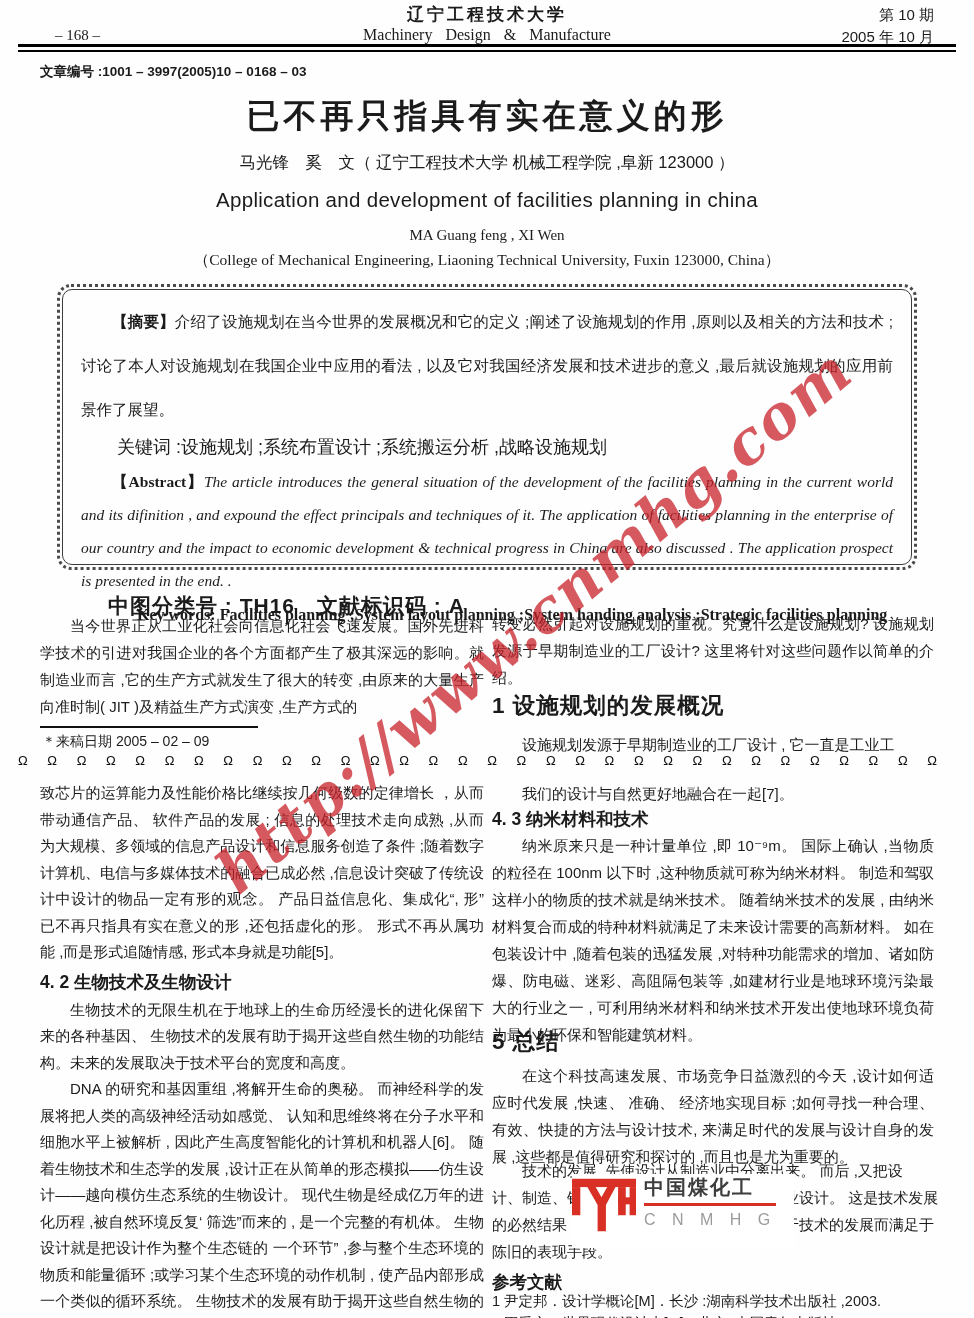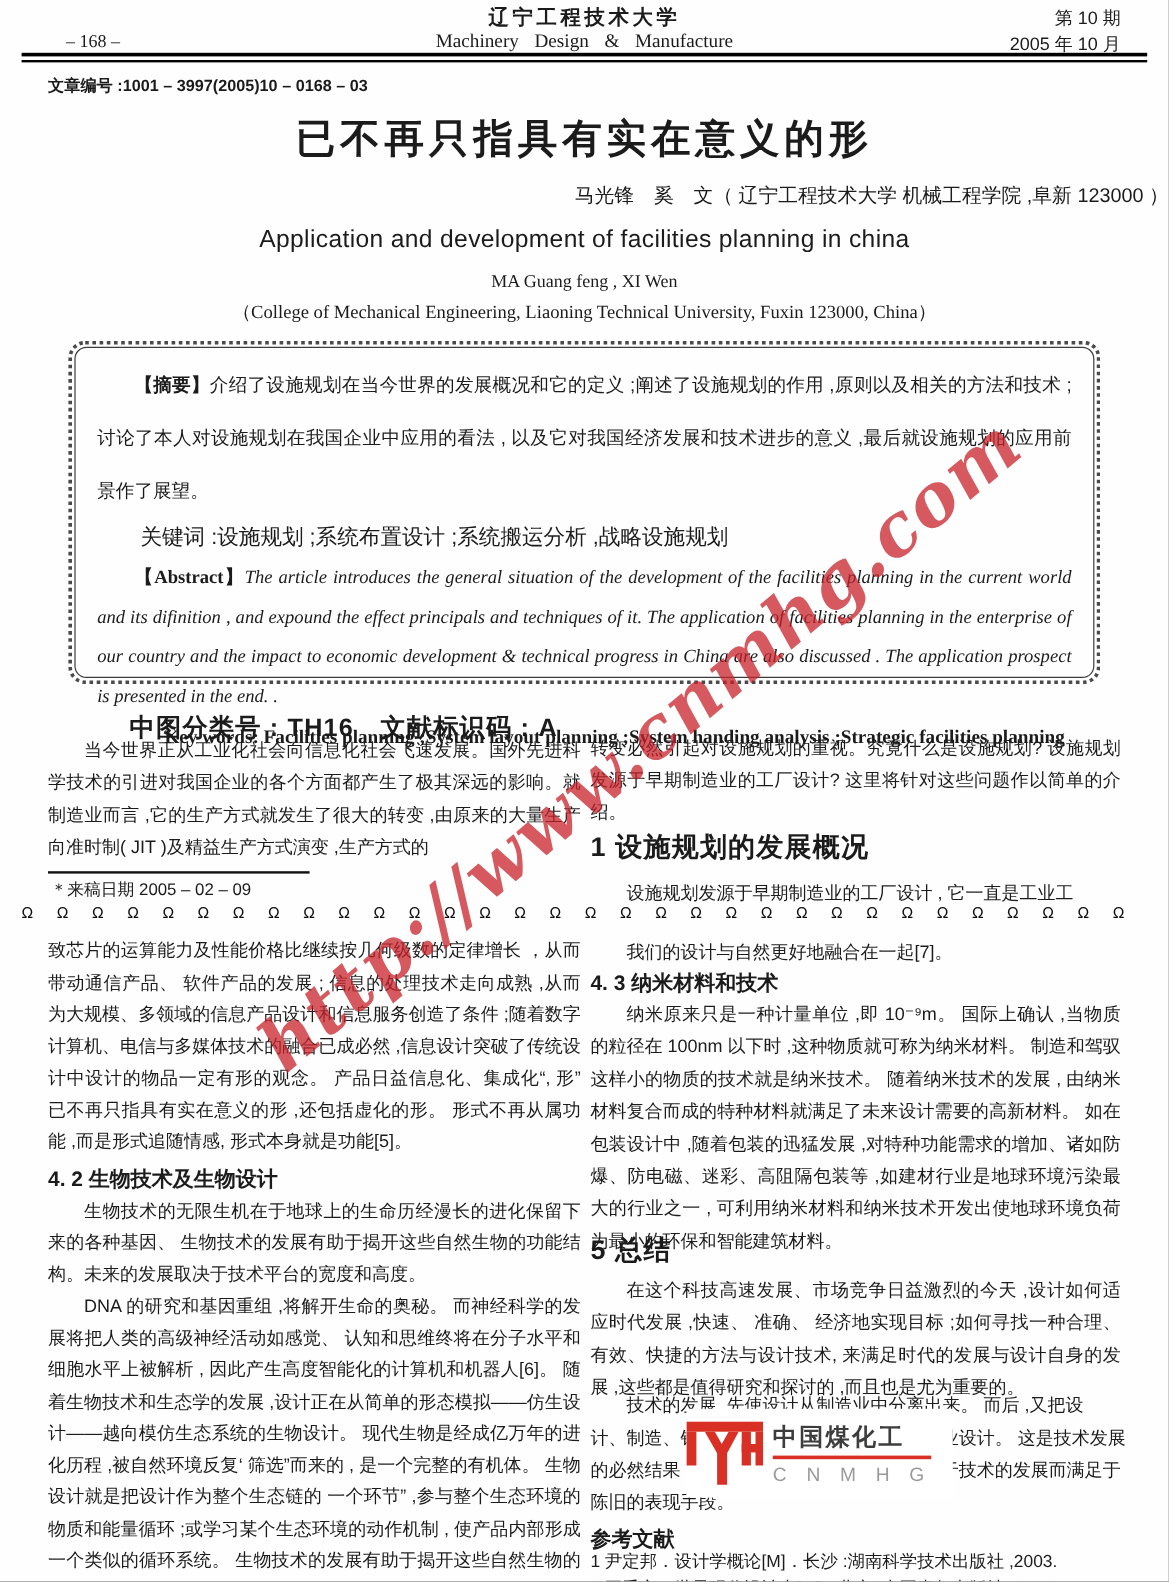--- a/index.html
+++ b/index.html
@@ -14,21 +14,21 @@
   
   .journal-cn{top:3px;font-size:17px;font-weight:bold;letter-spacing:3px;}
   .issue{top:6px;right:40px;font-size:15px;}
   .pageno{top:27px;left:55px;font-size:15px;}
   .journal-en{top:26px;font-size:16px;word-spacing:9px;}
   .hdate{top:28px;right:40px;font-size:15px;}
   .double-rule{top:44px;left:18px;width:938px;height:3px;border-top:3px solid #000;border-bottom:2px solid #000;}
   .artno{top:63px;left:40px;font-size:13.5px;font-weight:600;}
   
   .title-cn{top:94px;font-size:33px;font-weight:bold;letter-spacing:4px;}
-  .authors-cn{top:152px;font-size:16.5px;text-align:right;}
+  .authors-cn{top:152px;font-size:16.5px;}
   .title-en{top:188px;font-size:20.5px;letter-spacing:.3px;}
   .authors-en{top:227px;font-size:15px;}
   .affil-en{top:250px;font-size:15.5px;}
   
   .abox{top:284px;left:57px;width:860px;height:286px;border:3px dotted #4a4a4a;border-radius:14px;padding:2px;box-sizing:border-box;}
   .abox-inner{width:100%;height:100%;border:1px solid #3c3c3c;border-radius:10px;box-sizing:border-box;padding:10px 18px 6px 18px;}
   .abs-cn{font-size:15.5px;line-height:44px;text-align:justify;text-indent:2em;margin:0;}
   .abs-cn b{font-weight:bold;}
   .kw-cn{font-size:18px;line-height:31px;text-indent:2em;margin:0;}
   .abs-en{font-family:"Liberation Serif","DejaVu Serif",serif;font-style:italic;font-size:15.5px;line-height:33px;text-align:justify;text-indent:2em;margin:2px 0 0 0;}
@@ -61,21 +61,21 @@
   .frag{position:absolute;font-size:15px;white-space:nowrap;}
   .refs-h{top:1266px;}
   .ref{font-size:14.5px;}
   .ref1{top:1292px;}
   .ref2{top:1314px;}
   
   .wm{left:225px;top:845px;transform:rotate(-40deg);transform-origin:0 50%;
       font-family:"DejaVu Serif","Liberation Serif",serif;font-style:italic;font-weight:bold;
       font-size:60px;letter-spacing:2px;white-space:nowrap;z-index:4;pointer-events:none;}
   
-  .logo-box{left:572px;top:1174px;width:222px;height:74px;background:#fff;z-index:5;display:flex;align-items:center;}
+  .logo-box{left:572px;top:1174px;width:222px;height:74px;background:#fff;z-index:5;display:flex;align-items:flex-start;}
   .logo-text{margin-left:8px;}
   .logo-cn{font-size:20px;font-weight:600;letter-spacing:2px;color:#3d3d3d;padding-bottom:2px;border-bottom:3px solid #d93025;white-space:nowrap;}
   .logo-en{font-size:16px;letter-spacing:6px;margin-top:5px;white-space:nowrap;}
 </style>
 </head>
 <body>
 
 <div class="page">
 
   <div class="abs center journal-cn">辽宁工程技术大学</div>

